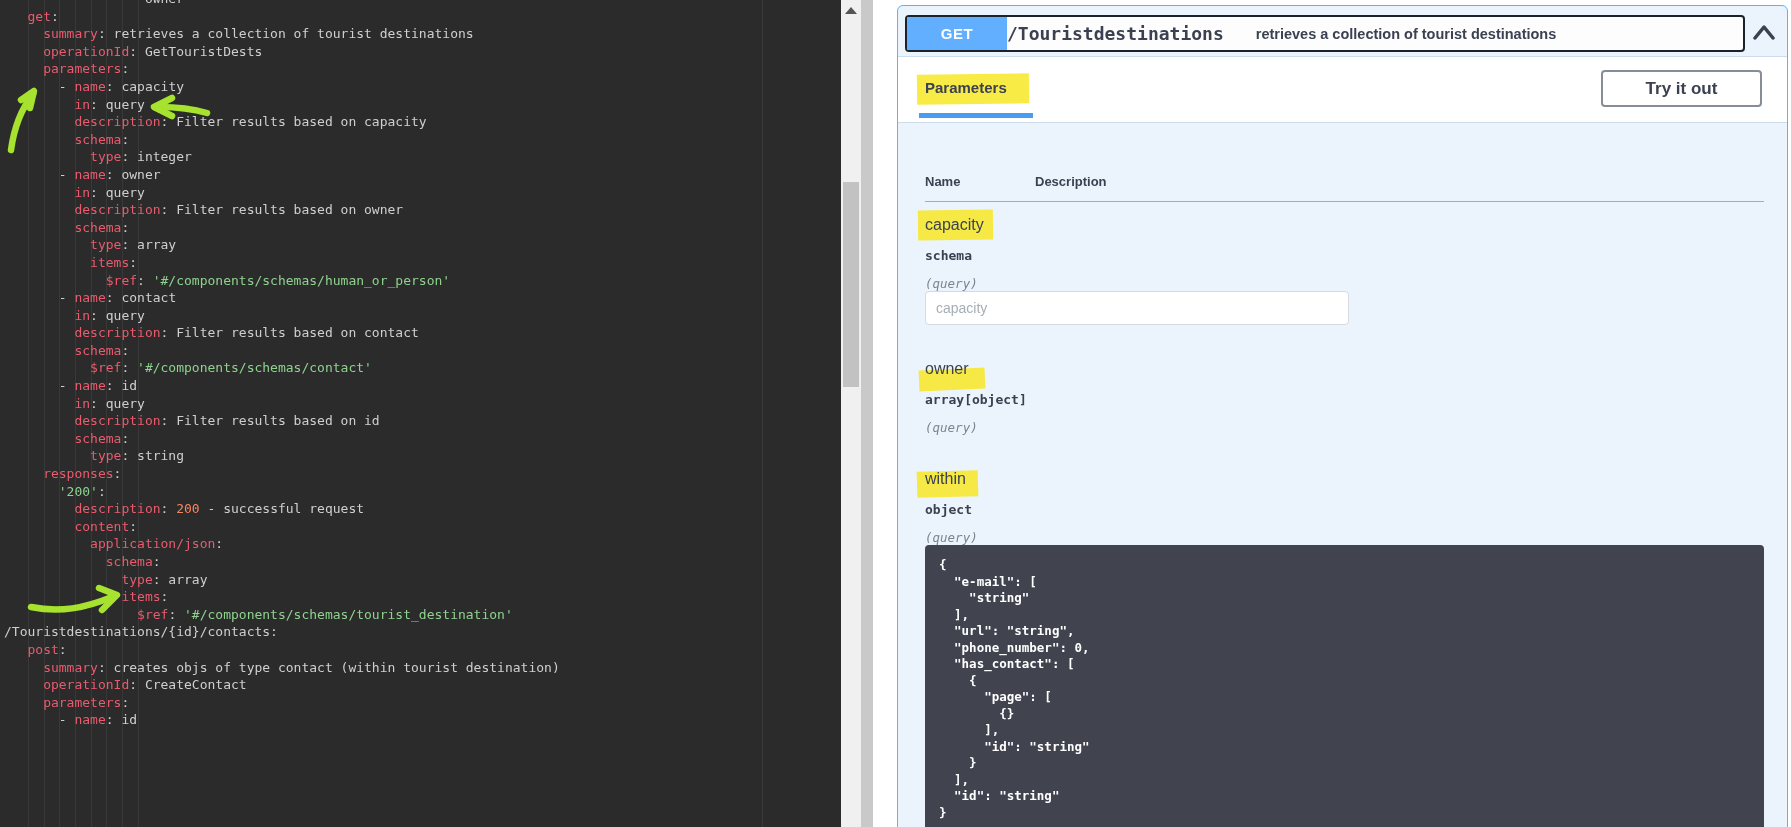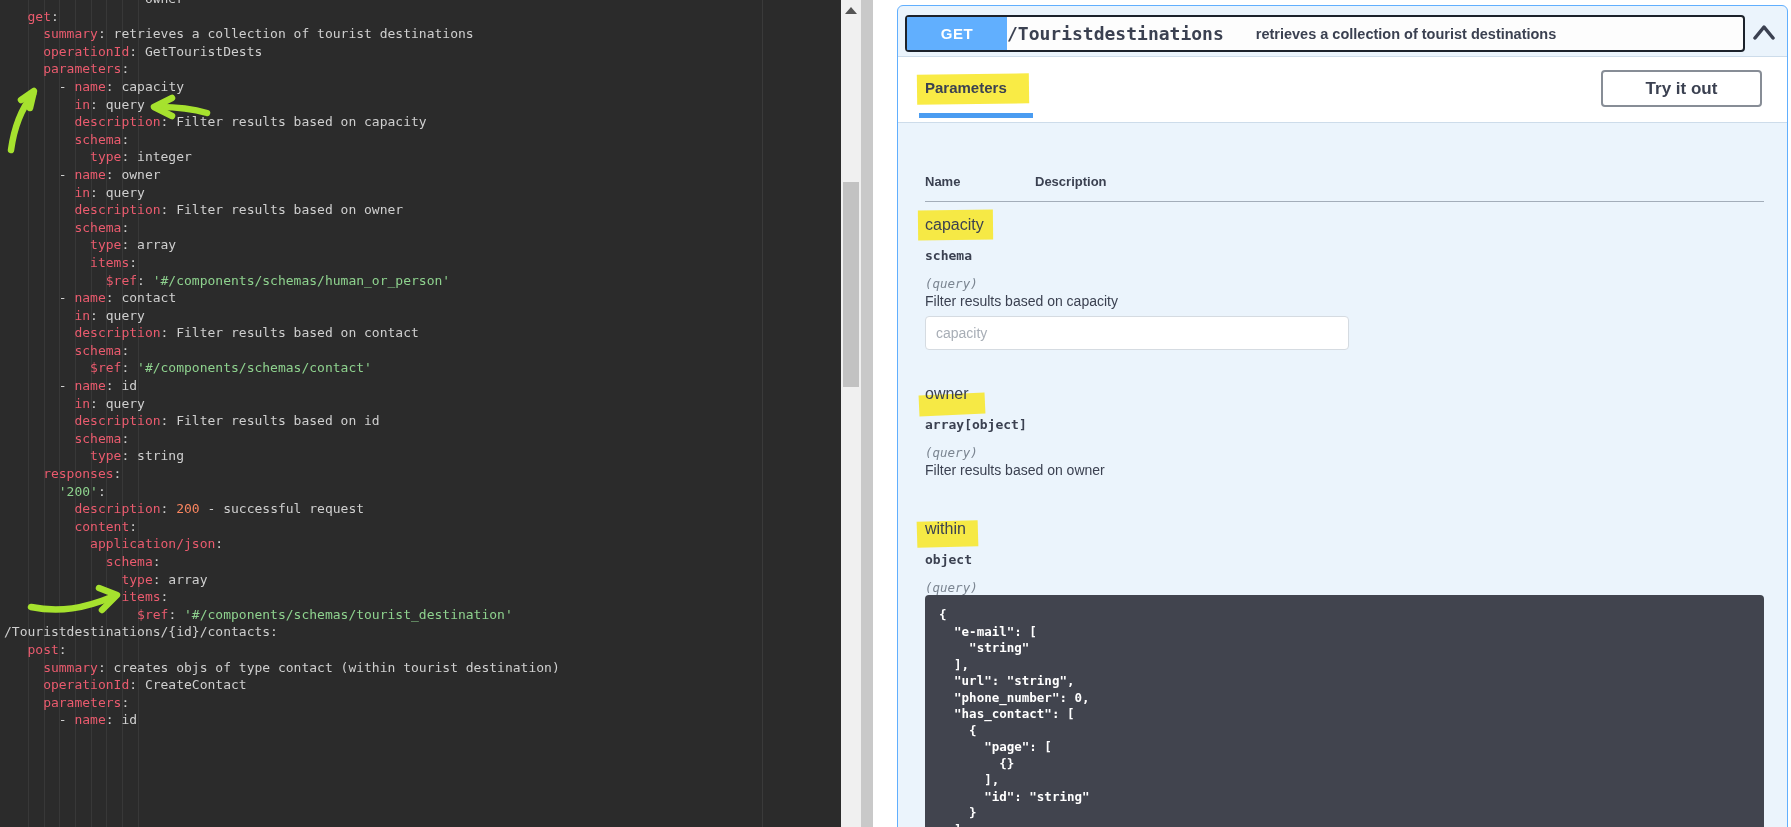--- a/index.html
+++ b/index.html
@@ -136,30 +136,27 @@
         <span class="th-name">Name</span>
         <span class="th-desc">Description</span>
       </div>
       <div>
           <div class="param-row">
             <div class="col-name">
               <div class="name-line"><span class="hl hl-cover param-name-text">capacity</span></div>
               <div class="param-type">schema</div>
               <div class="param-in">(query)</div>
             </div>
-            <div class="col-desc"><div class="param-desc">Filter results based on capacity</div><input class="param-input" placeholder="capacity" style=""></div>
+            <div class="col-desc"><input class="param-input" placeholder="capacity" style=""></div>
           </div>
           <div class="param-row">
             <div class="col-name">
               <div class="name-line"><span class="hl hl-low param-name-text">owner</span></div>
               <div class="param-type">array[object]</div>
               <div class="param-in">(query)</div>
-            </div>
-            <div class="col-desc">
-              <div class="param-desc">Filter results based on owner</div>
             </div>
           </div>
           <div class="param-row">
             <div class="col-name">
               <div class="name-line"><span class="hl hl-mid param-name-text">within</span></div>
               <div class="param-type">object</div>
               <div class="param-in">(query)</div>
             </div>
             <div class="col-desc">
               <div class="ta-wrap">

